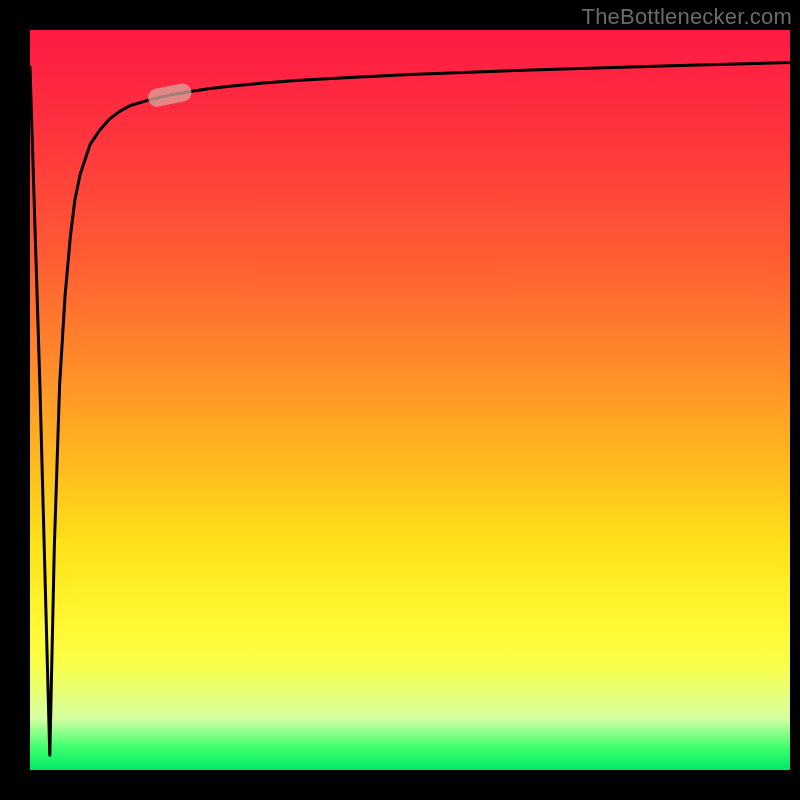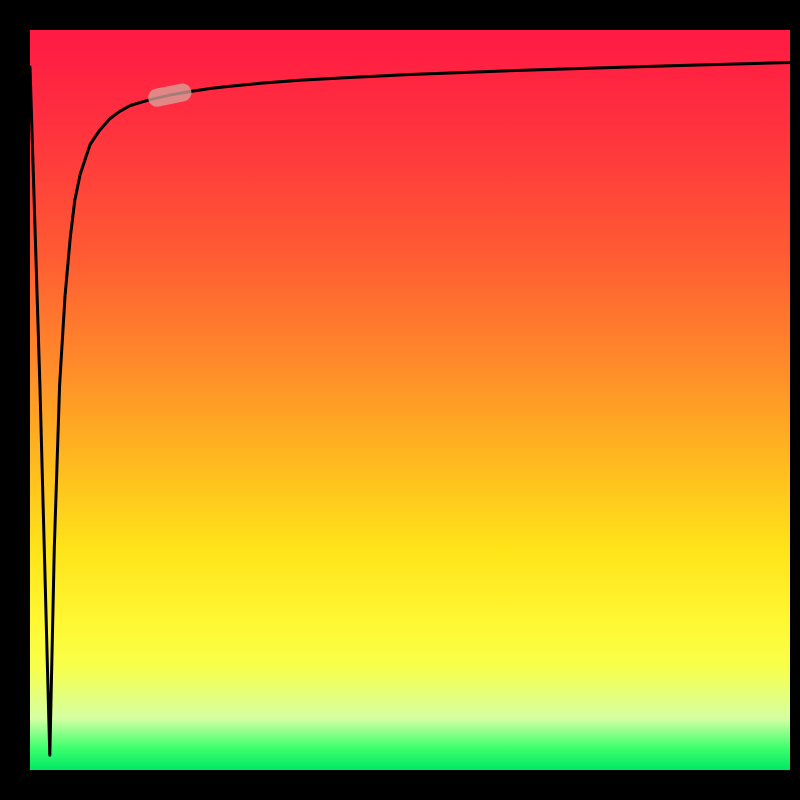--- a/index.html
+++ b/index.html
@@ -55,20 +55,21 @@
     width: 760px;
     height: 740px;
     pointer-events: none;
   }
 </style>
 </head>
 <body>
 
 <div class="frame">
 
+  <div class="watermark">TheBottlenecker.com</div>
 
   <div class="plot-area"></div>
 
   <svg class="curve-svg" viewBox="0 0 760 740" preserveAspectRatio="none">
     <path fill="none" stroke="#000" stroke-width="3" stroke-linecap="round" stroke-linejoin="round" d="M0.0 37.0 L9.9 355.2 L19.8 725.2 L24.3 518.0 L29.6 355.2 L35.0 266.4 L40.3 207.2 L44.8 170.2 L50.2 144.3 L60.0 114.7 L69.9 99.9 L79.8 88.8 L89.7 81.4 L100.3 75.5 L120.1 69.6 L139.8 65.1 L160.4 61.4 L180.1 58.5 L199.9 56.2 L230.3 53.3 L269.8 50.3 L320.0 47.4 L380.0 44.4 L459.8 41.4 L550.2 38.5 L649.8 35.5 L760.0 32.6"></path>
     <g transform="translate(139.8 65.1) rotate(-11.4)">
       <rect x="-22" y="-9" width="44" height="18" rx="9" ry="9" fill-opacity="0.75" fill="#d9a79e"></rect>
     </g>
   </svg>
 

